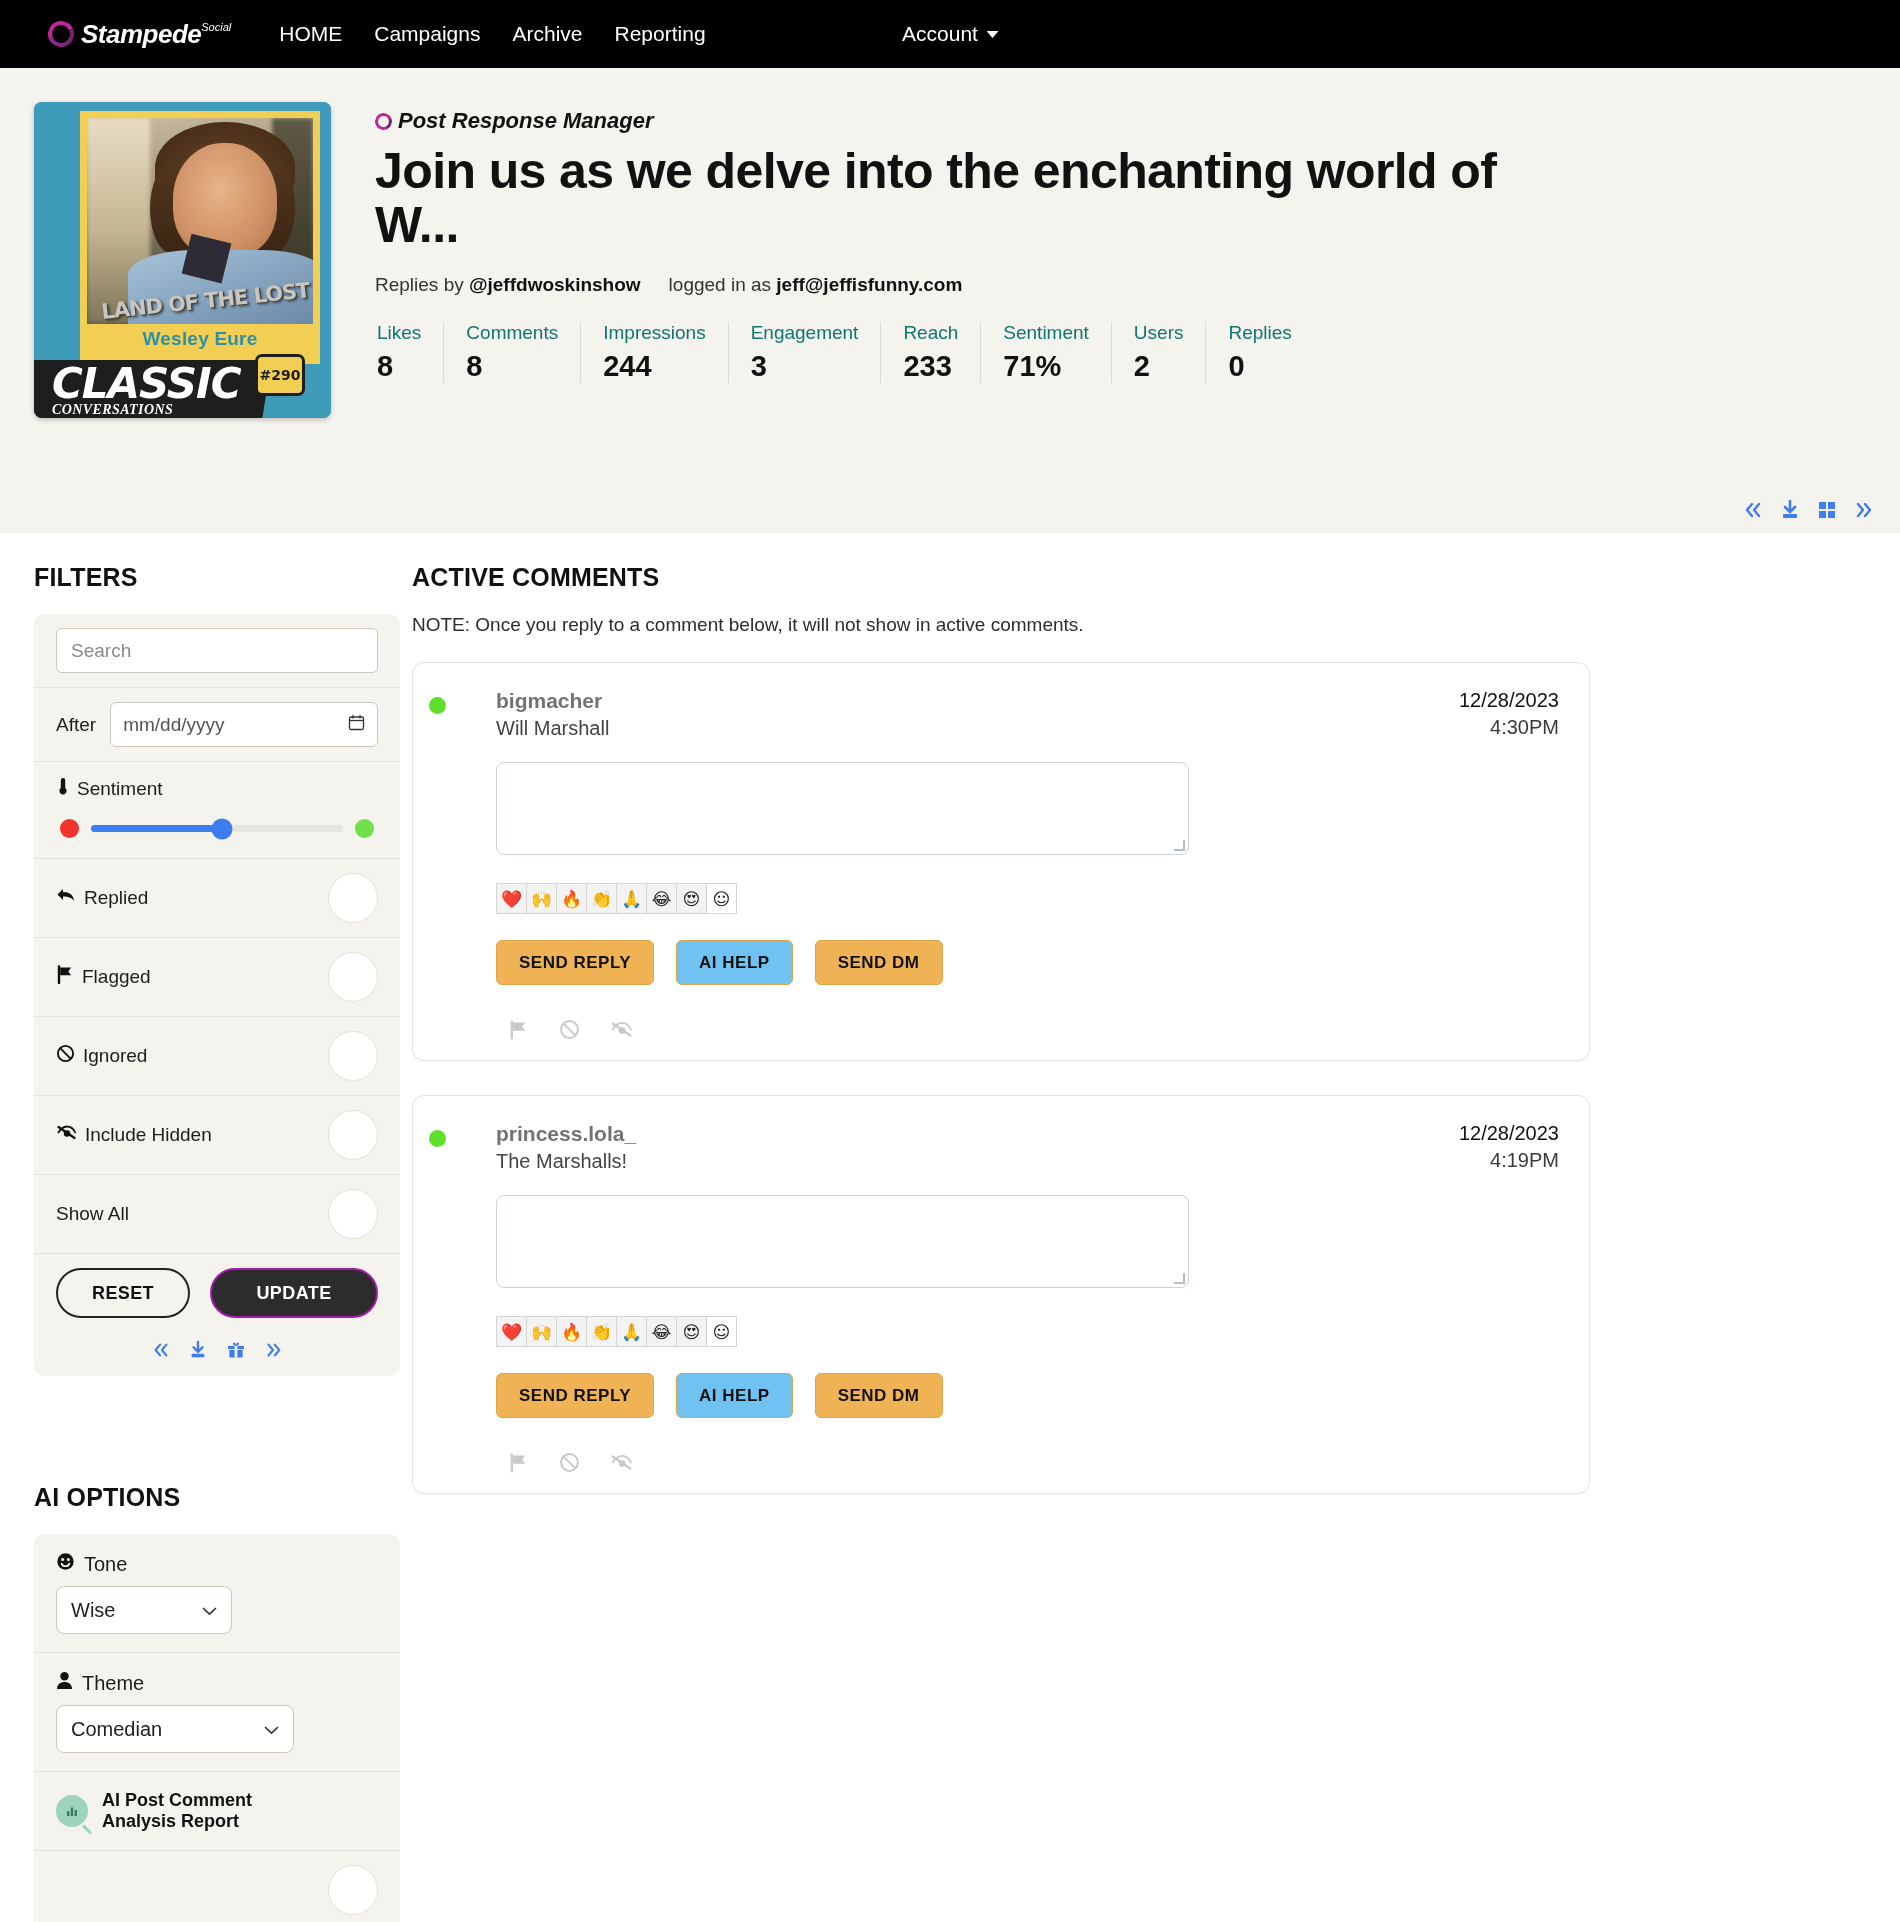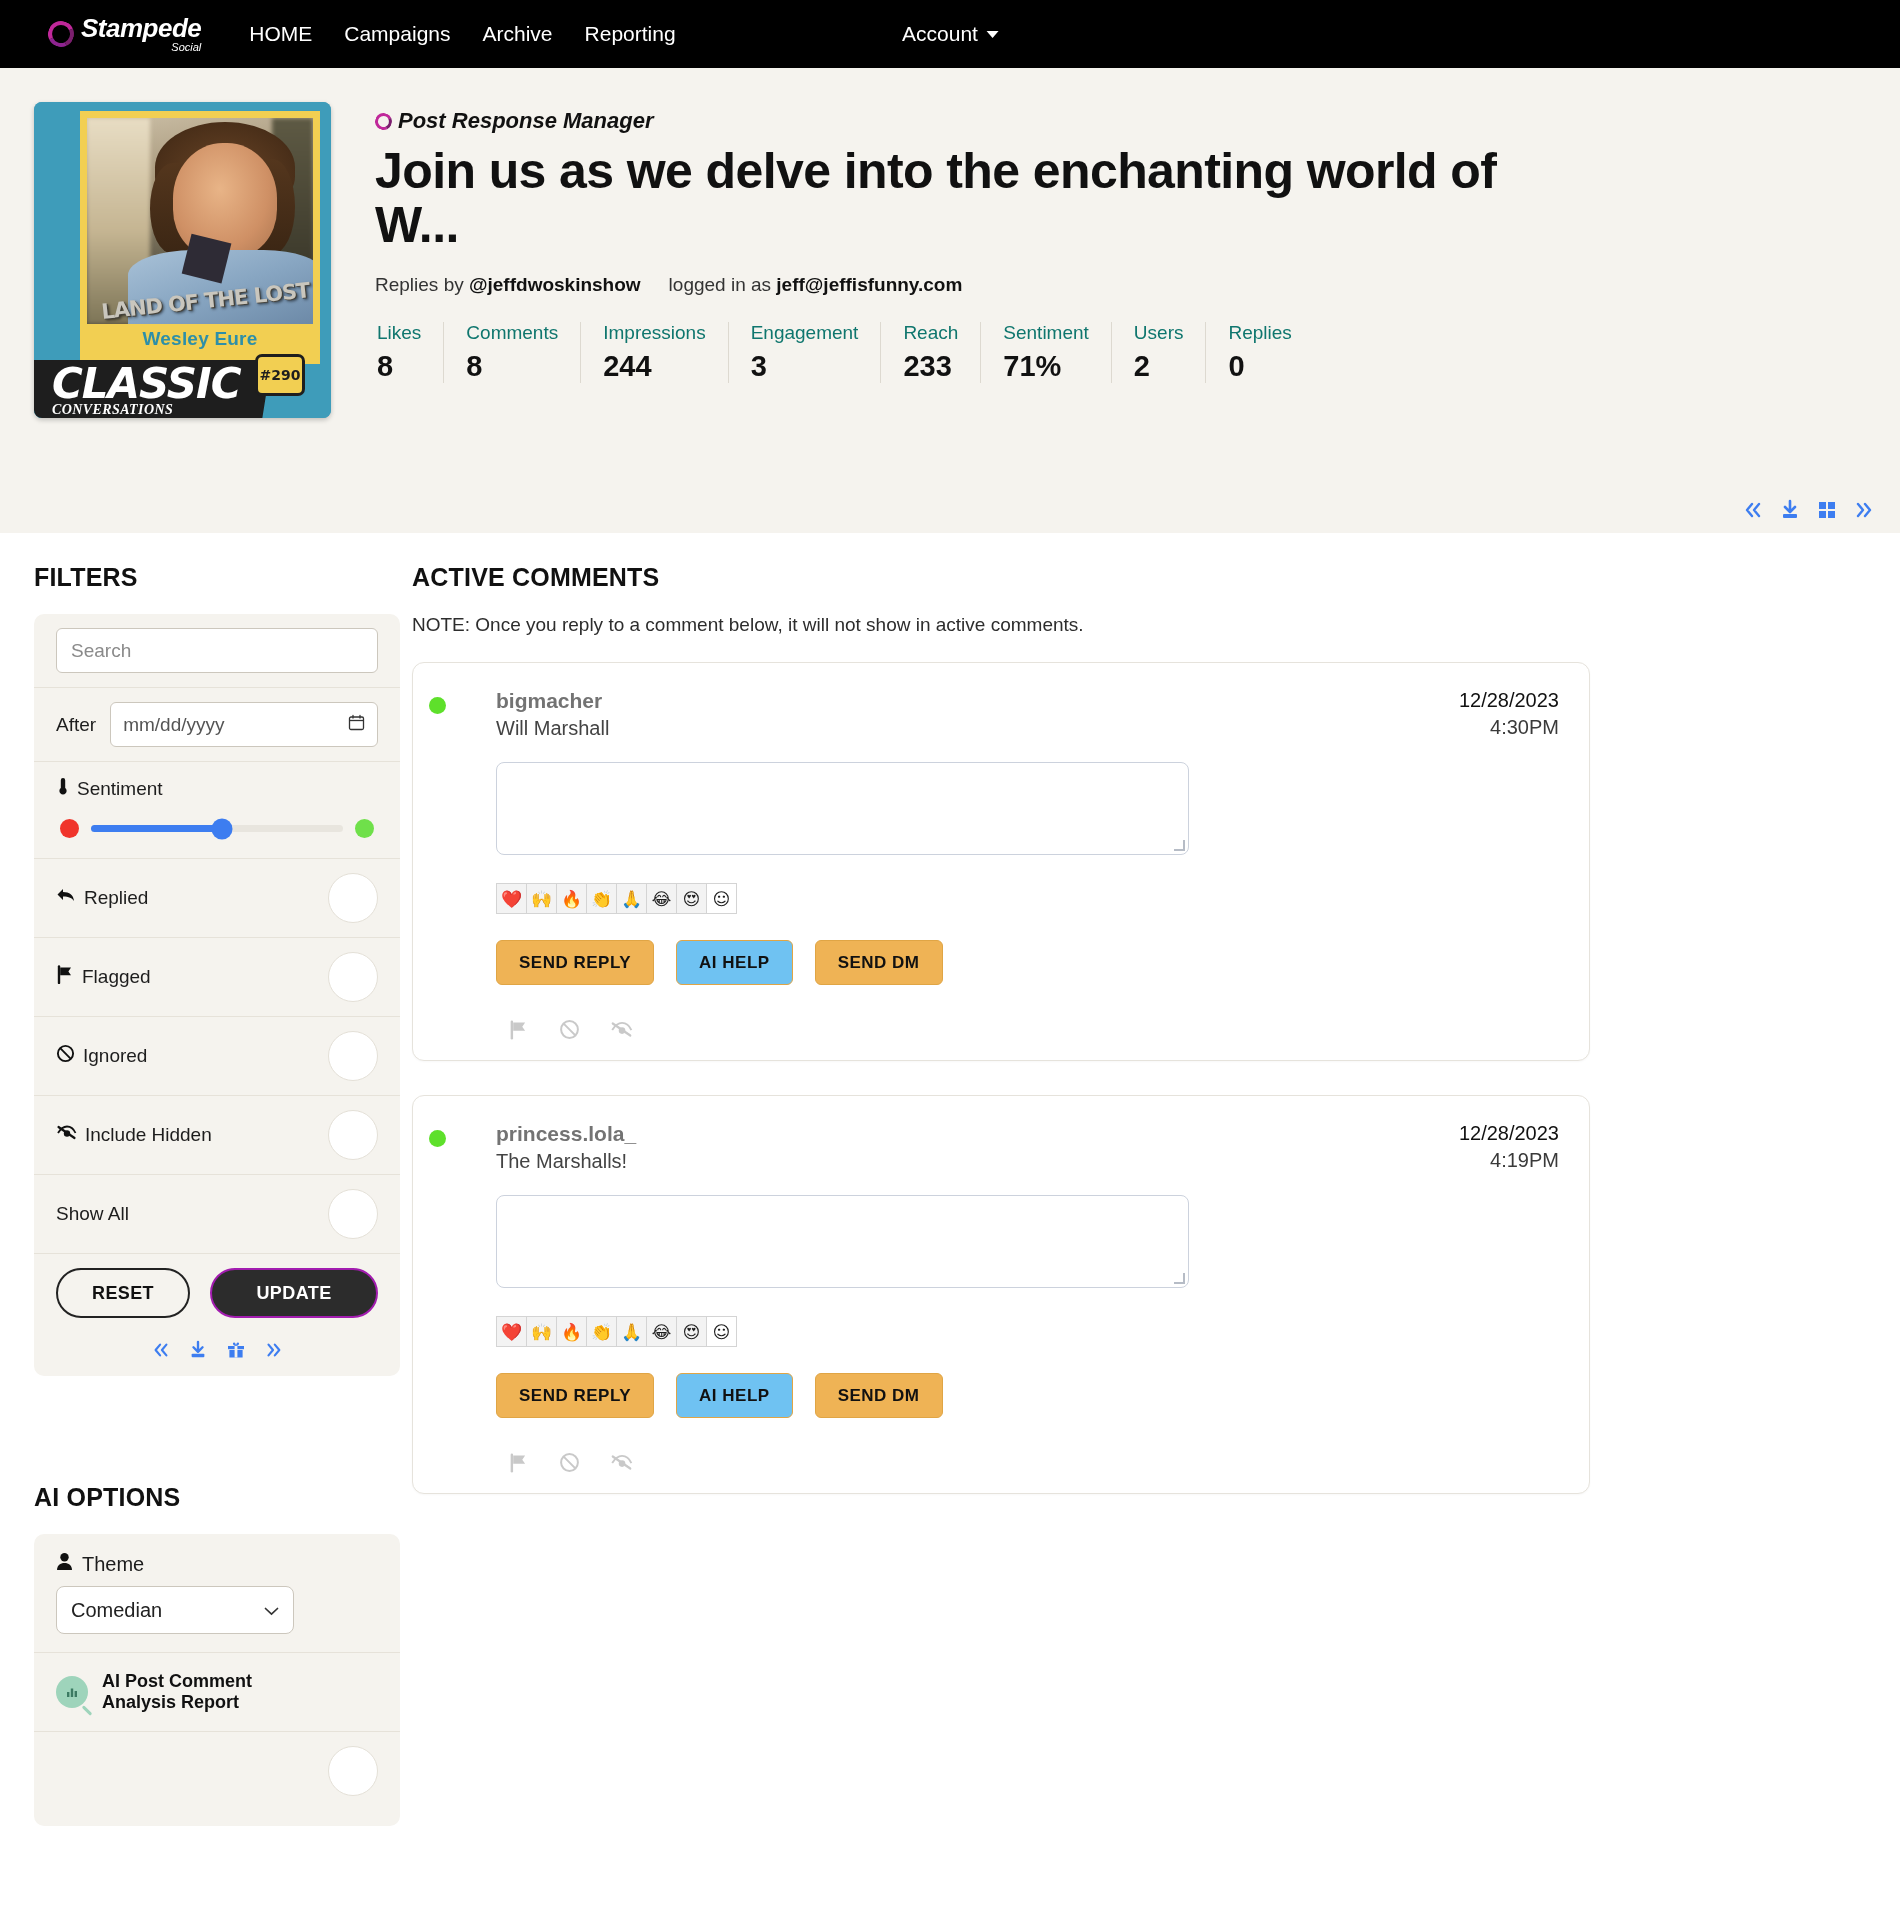--- a/index.html
+++ b/index.html
@@ -23,21 +23,21 @@
   }
   .brand{ display:flex; align-items:center; gap:7px; margin-right:48px;}
   .brand-mark{
     width:26px;height:26px;border-radius:50%;
     border:4px solid #c0289a;
     border-right-color:#7b1f6e;
     border-bottom-color:#8e2490;
     transform:rotate(20deg);
     display:block;
   }
-  .brand-text{ display:flex;flex-direction:column;line-height:1; }
+  .brand-text{ display:flex;line-height:1; }
   .brand-name{
     color:#fff;font-size:26px;font-weight:bold;font-style:italic;letter-spacing:-0.5px;
   }
   .brand-sub{
     color:#fff;font-size:11px;font-style:italic;text-align:right;margin-top:1px;
   }
   .nav-links{ display:flex; align-items:center; gap:32px; }
   .nav-link{
     color:#ffffff; font-size:21px; text-decoration:none; cursor:pointer;
   }
@@ -606,20 +606,41 @@
           <svg width="18" height="18" viewBox="0 0 20 20">
               <path d="M5 4 L10 10 L5 16 M12 4 L17 10 L12 16" stroke="#3d7df0" stroke-width="2.4" fill="none" stroke-linecap="round" stroke-linejoin="round"></path>
             </svg>
         </span>
       </div>
     </div>
 
     <div class="section-title" style="margin-top:107px;">AI OPTIONS</div>
 
     <div class="panel">
+      <div class="stack-row">
+        <div class="stack-lbl">
+          <span>
+            <svg width="19" height="19" viewBox="0 0 19 19">
+                <circle cx="9.5" cy="9.5" r="8.2" fill="#111"></circle>
+                <circle cx="6.6" cy="7.4" r="1.5" fill="#f5f3ee"></circle>
+                <circle cx="12.4" cy="7.4" r="1.5" fill="#f5f3ee"></circle>
+                <path d="M5.6 11.6 a4.2 4.2 0 0 0 7.8 0" stroke="#f5f3ee" stroke-width="1.7" fill="none" stroke-linecap="round"></path>
+              </svg>
+          </span>
+          <span>Tone</span>
+        </div>
+        <div class="select" style="width:176px;">
+          <span>Wise</span>
+          <span class="sel-caret">
+            <svg width="15" height="9" viewBox="0 0 15 9">
+                <path d="M1.5 1.5 L7.5 7.2 L13.5 1.5" stroke="#333" stroke-width="1.7" fill="none" stroke-linecap="round"></path>
+              </svg>
+          </span>
+        </div>
+      </div>
 
       <div class="stack-row">
         <div class="stack-lbl">
           <span>
             <svg width="17" height="19" viewBox="0 0 17 19">
                 <circle cx="8.5" cy="5.3" r="4.2" fill="#111"></circle>
                 <path d="M1 18 c0-4.4 3.4-7 7.5-7 s7.5 2.6 7.5 7z" fill="#111"></path>
               </svg>
           </span>
           <span>Theme</span>

